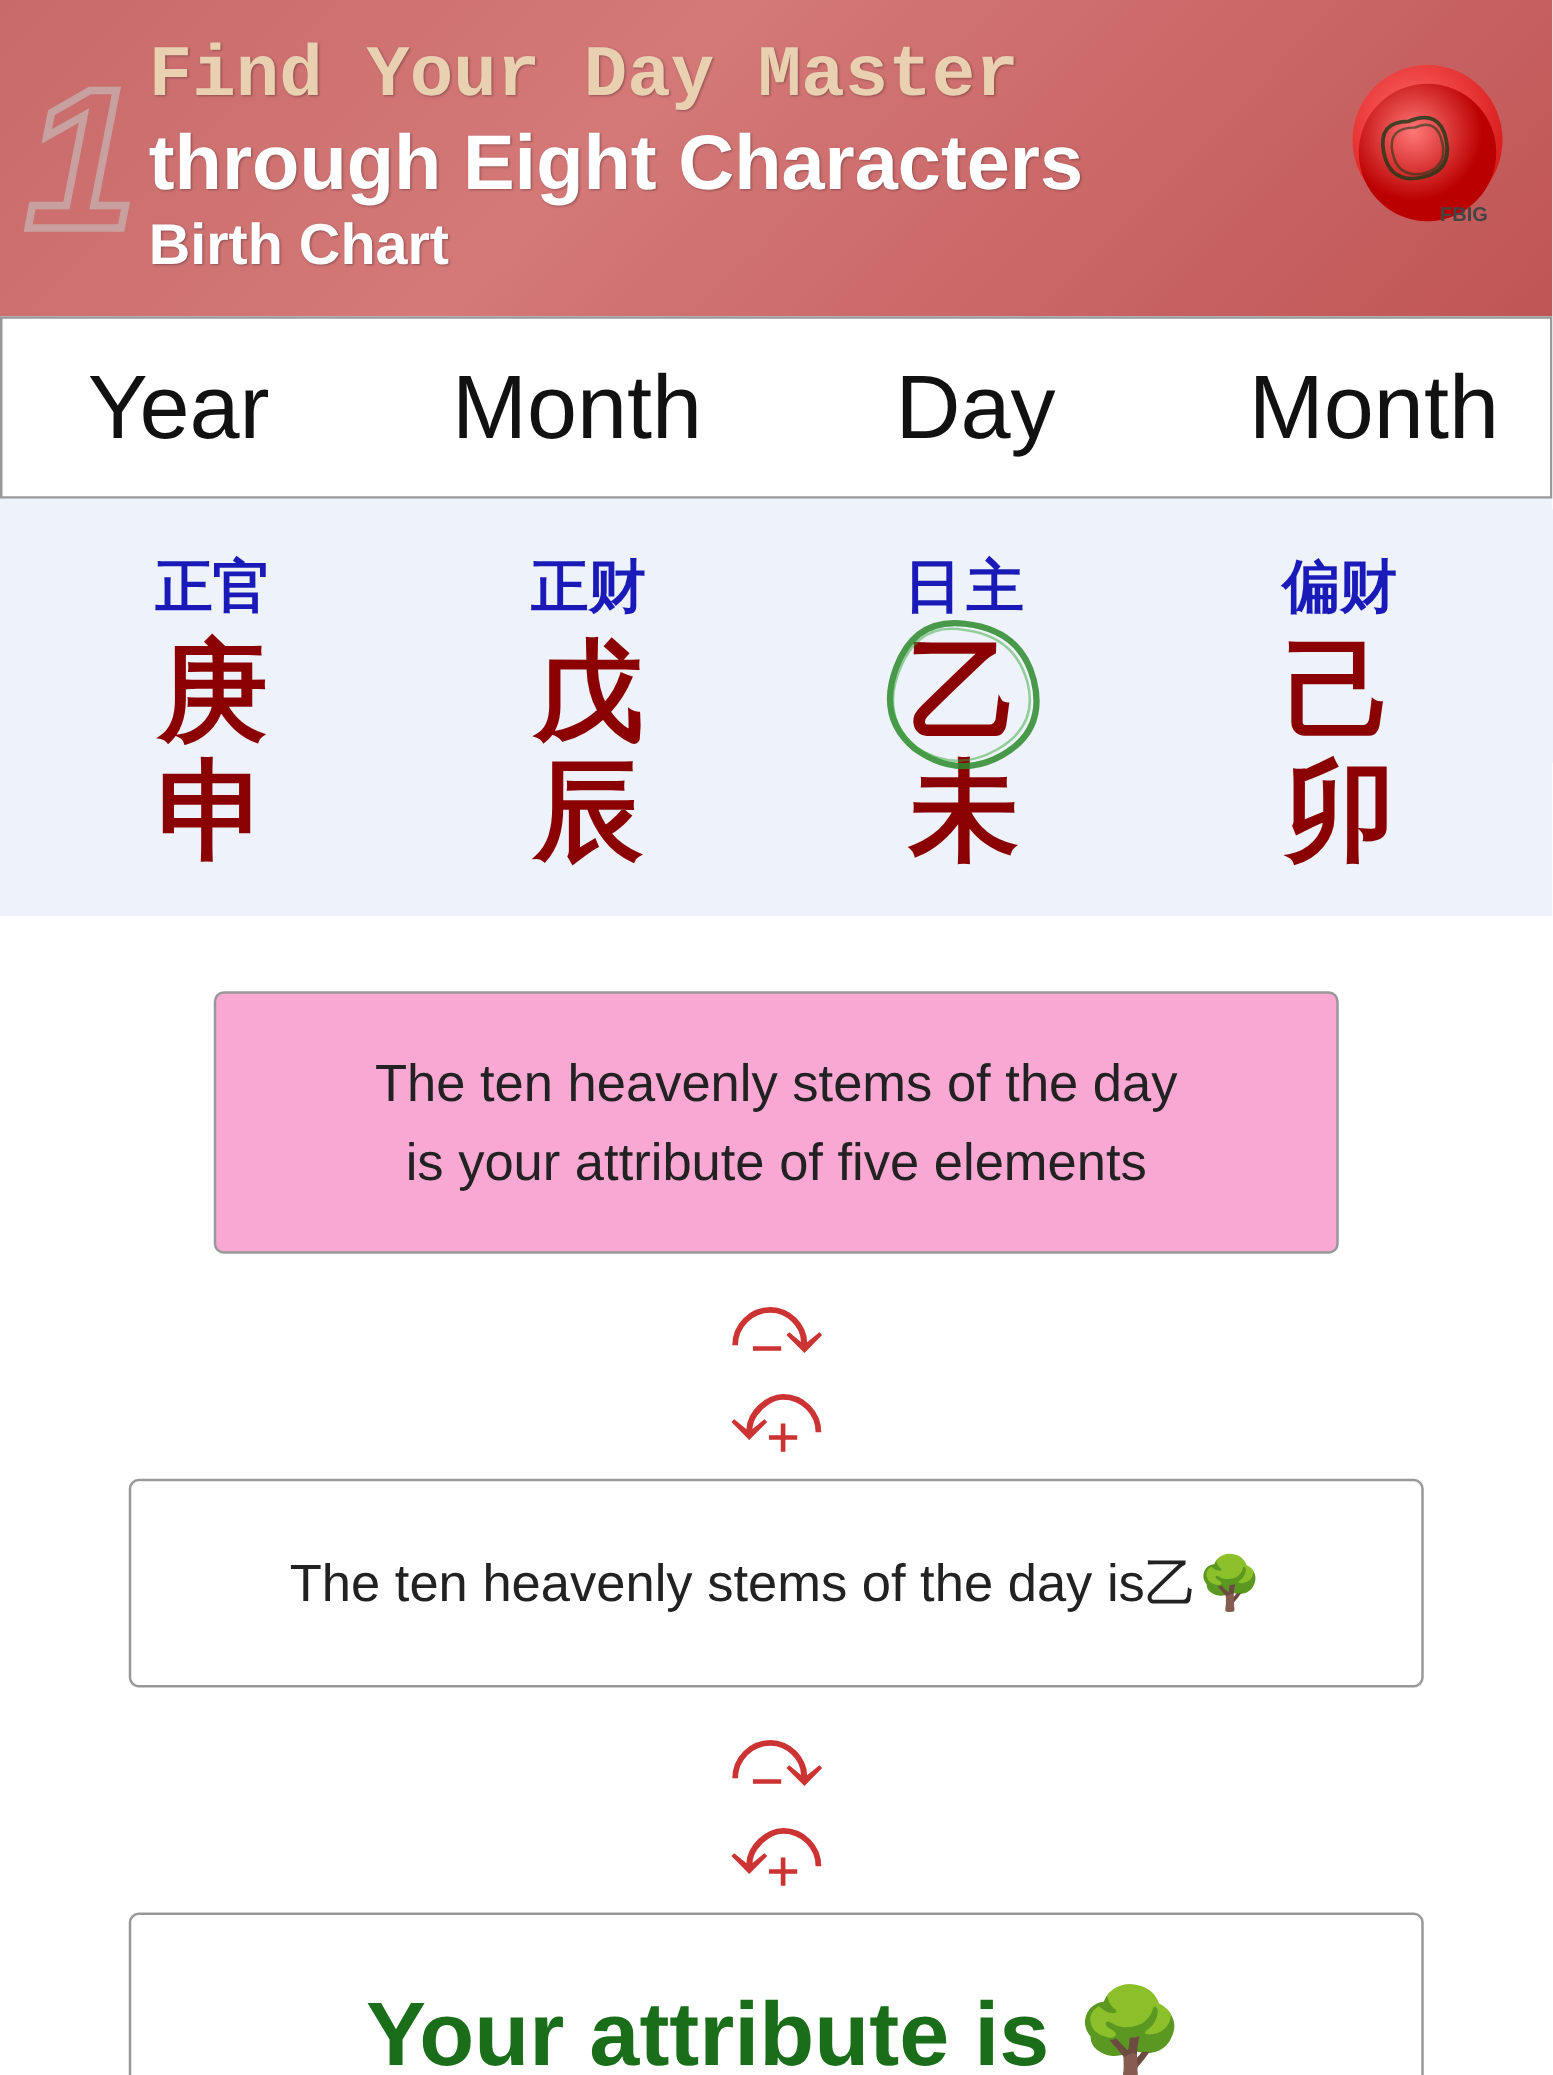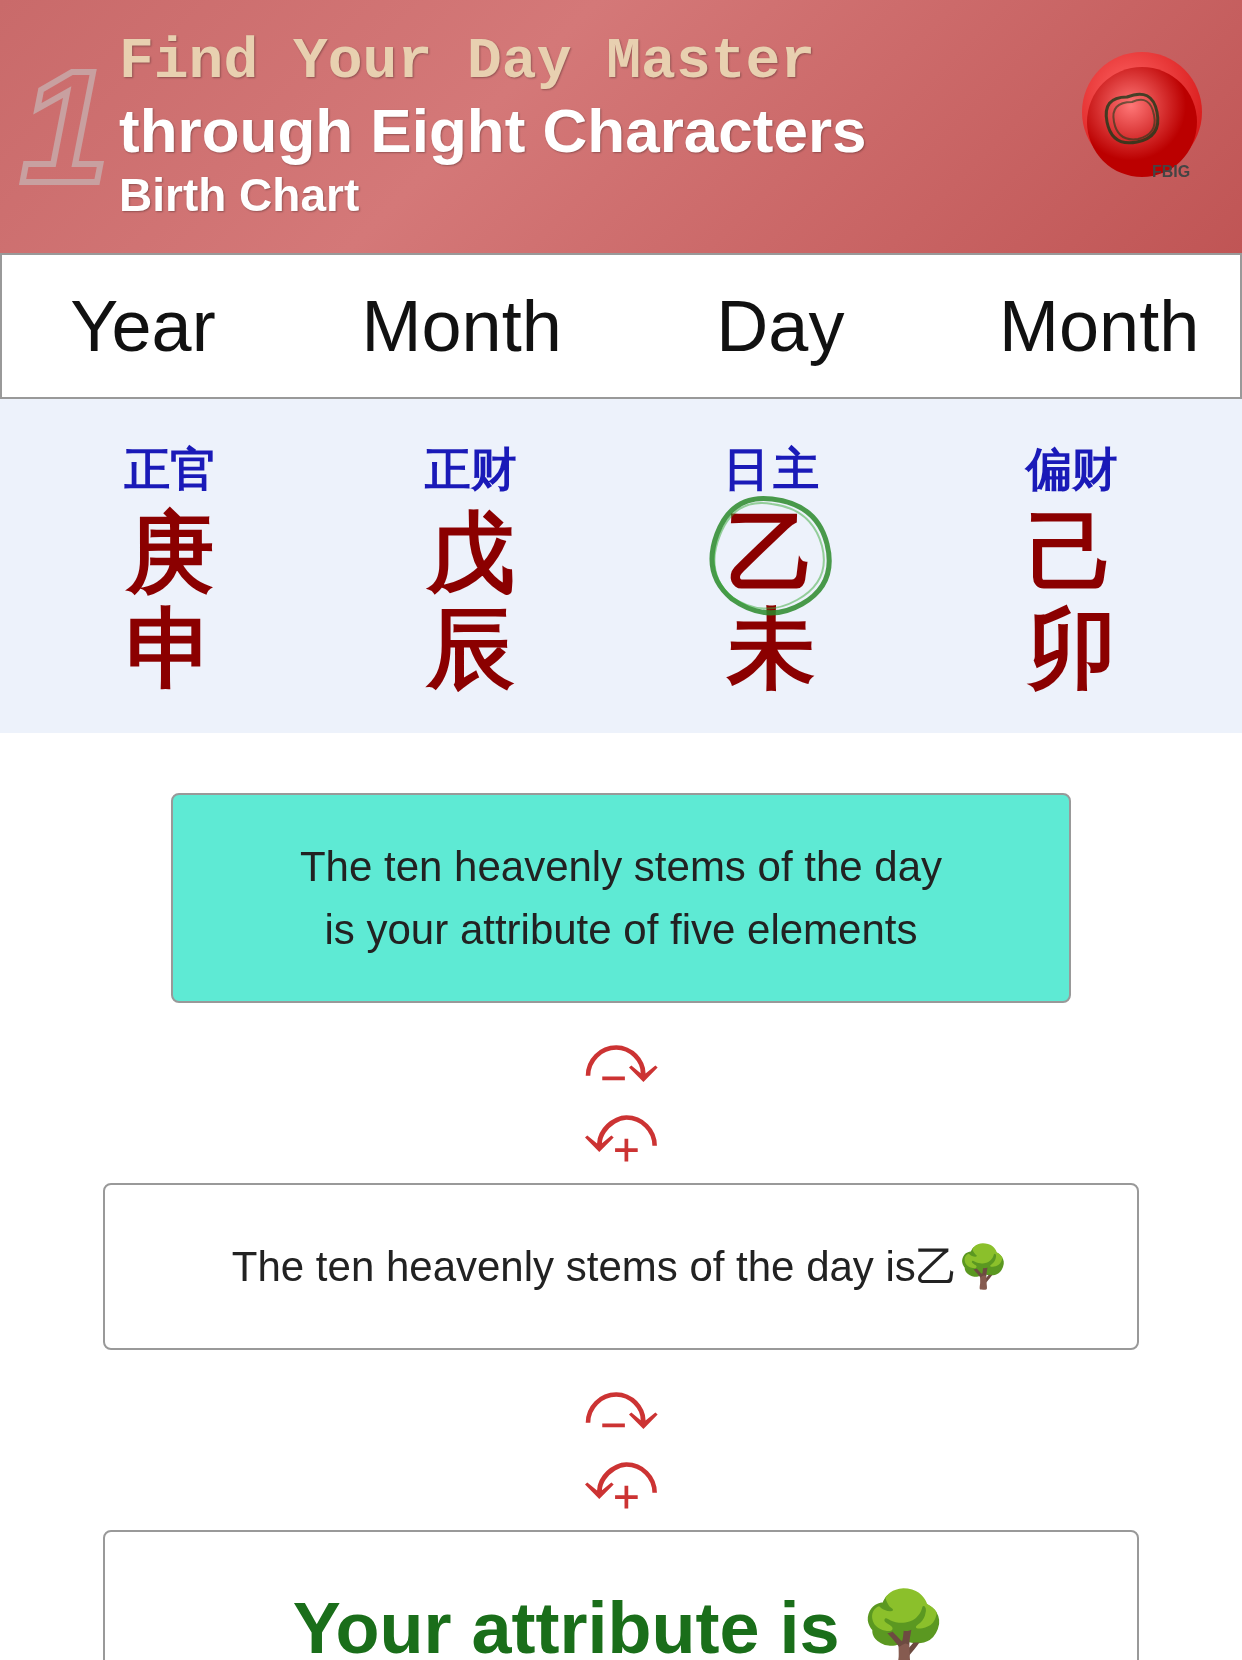--- a/index.html
+++ b/index.html
@@ -183,21 +183,21 @@
       align-items: center;
       gap: 0;
     }
 
     .info-box {
       border: 2px solid #999;
       border-radius: 8px;
       padding: 40px 60px;
       text-align: center;
       width: 900px;
-      background: #5eead4;
+      background: #f9a8d4;
     }
 
     .info-box-text {
       font-size: 42px;
       color: #222;
       line-height: 1.5;
     }
 
     .arrow-down {
       font-size: 70px;

